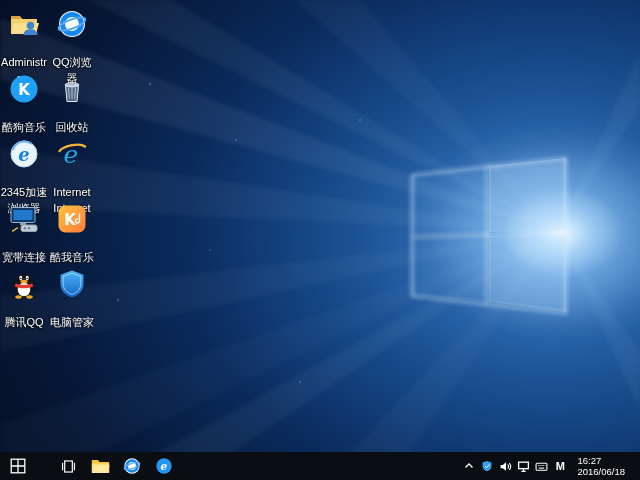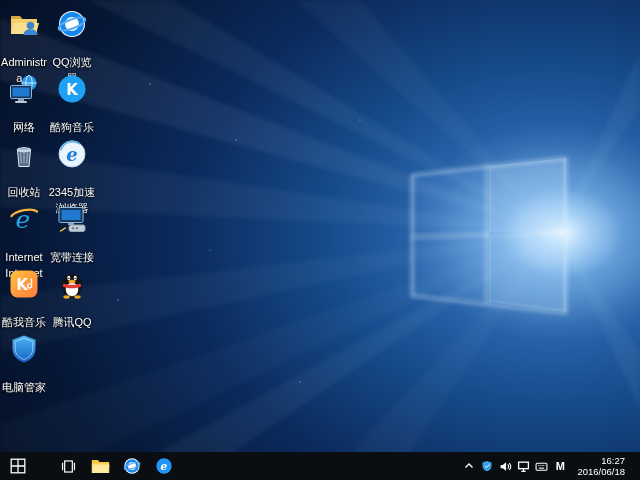--- a/index.html
+++ b/index.html
@@ -20,21 +20,21 @@
   
   .taskbar{position:absolute;left:0;bottom:0;width:640px;height:28px;background:#0a0d12;
     display:flex;align-items:stretch;z-index:2}
   .tb-btn{width:32px;display:flex;align-items:center;justify-content:center;cursor:pointer}
   .start{width:36px}
   .gap{width:16px}
   .spacer{flex:1}
   .tray{display:flex;align-items:center;gap:2px;padding-right:2px}
   .tray-btn{width:16px;height:26px;display:flex;align-items:center;justify-content:center;cursor:pointer}
   .input-m{font-size:11px;font-weight:bold;color:#fff;width:18px;text-align:center;cursor:pointer}
-  .clock{color:#fff;font-size:9.5px;line-height:11px;text-align:right;padding:0 6px;cursor:pointer}
+  .clock{color:#fff;font-size:9.5px;line-height:11px;text-align:left;padding:0 6px;cursor:pointer}
   .show-desktop{width:5px;border-left:1px solid rgba(255,255,255,.25);cursor:pointer}
 </style>
 </head>
 <body>
 
 <div class="screen">
 
   <svg class="wallpaper" viewBox="0 0 640 480" width="640" height="480" preserveAspectRatio="none">
     <defs>
       <radialGradient id="bg" cx="0.86" cy="0.49" r="1.05">
@@ -111,32 +111,20 @@
 
     <div class="icon-cell">
       <svg viewBox="0 0 32 32">
         <circle cx="16" cy="16" r="13" fill="#fff"></circle>
         <circle cx="16" cy="16" r="9.5" fill="none" stroke="#1487ef" stroke-width="5"></circle>
         <ellipse cx="16" cy="16" rx="14" ry="4.5" fill="none" stroke="#59aaf5" stroke-width="2" transform="rotate(-20 16 16)"></ellipse>
       </svg>
       <div class="icon-label">QQ浏览器</div>
     </div>
 
-    <div class="icon-cell">
-      <svg viewBox="0 0 32 32">
-        <circle cx="21" cy="10" r="7.5" fill="#2a9ae8"></circle>
-        <ellipse cx="21" cy="10" rx="3.2" ry="7.5" fill="none" stroke="#cde9fb" stroke-width="1"></ellipse>
-        <path d="M13.5 10h15" stroke="#cde9fb" stroke-width="1"></path>
-        <rect x="2.5" y="12.5" width="21" height="13" rx="1" fill="#12365e" stroke="#8fb8dd"></rect>
-        <rect x="4.5" y="14.5" width="17" height="9" fill="#2079cf"></rect>
-        <rect x="10" y="25.5" width="6" height="2.5" fill="#8da4b8"></rect>
-        <rect x="7" y="28" width="12" height="2" rx="1" fill="#bcc9d6"></rect>
-      </svg>
-      <div class="icon-label">网络</div>
-    </div>
 
     <div class="icon-cell">
       <svg viewBox="0 0 32 32">
         <circle cx="16" cy="16" r="13.5" fill="#1ea0f5"></circle>
         <text x="16" y="21.5" text-anchor="middle" font-family="DejaVu Sans, sans-serif" font-size="15" font-weight="bold" fill="#fff">K</text>
       </svg>
       <div class="icon-label">酷狗音乐</div>
     </div>
 
     <div class="icon-cell">

